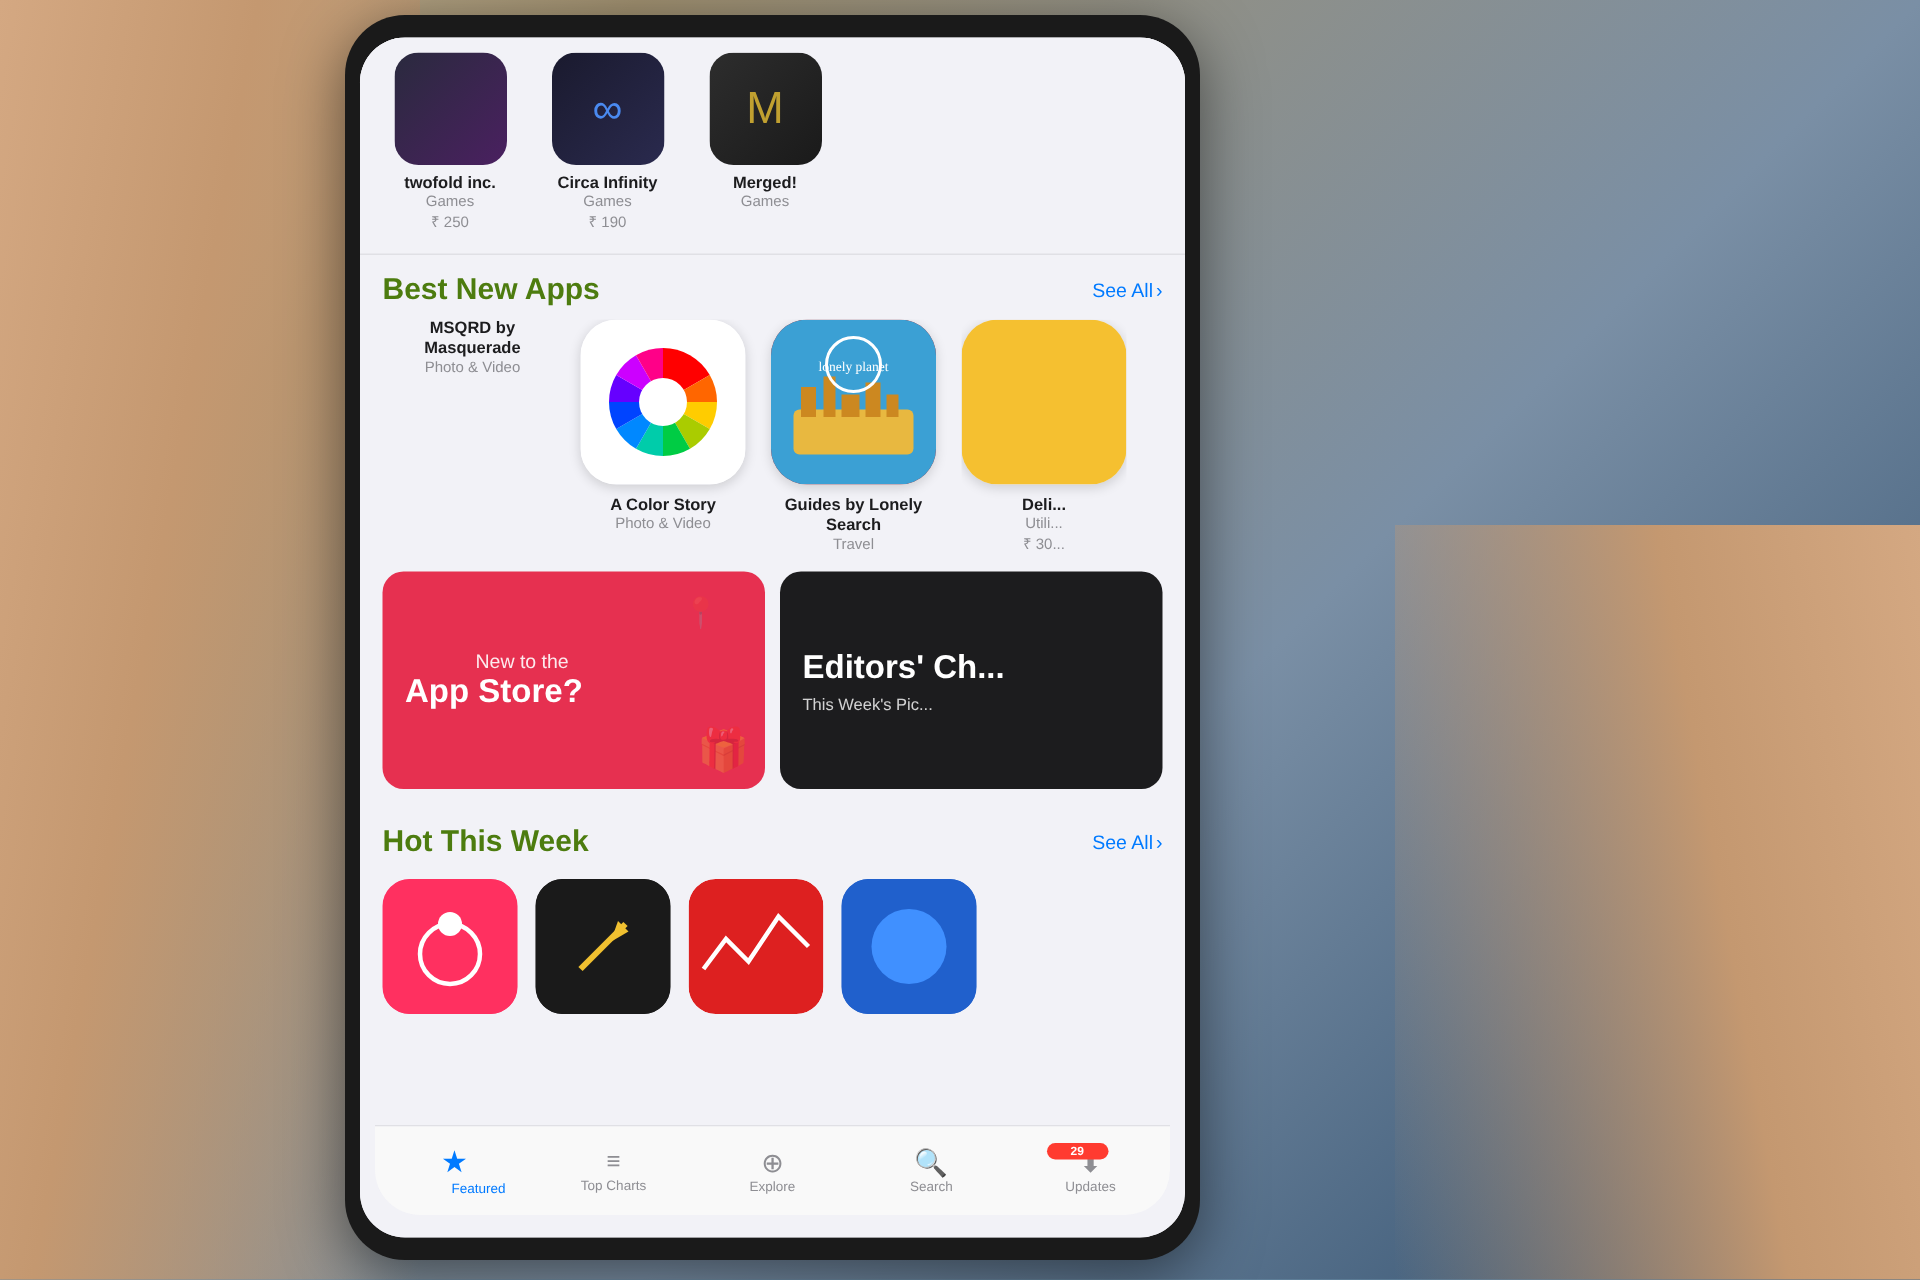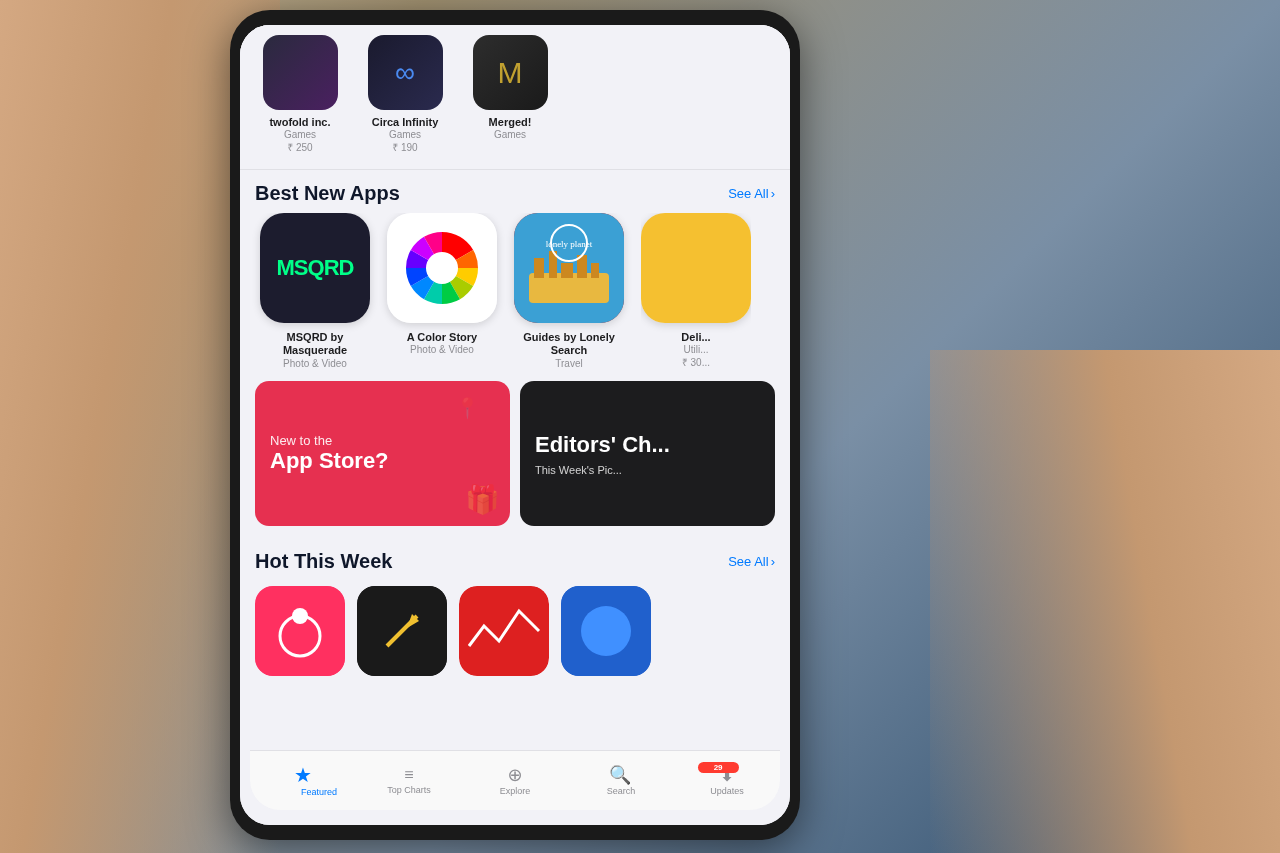--- a/index.html
+++ b/index.html
@@ -132,21 +132,21 @@
     .section-header {
       display: flex;
       justify-content: space-between;
       align-items: center;
       padding: 12px 15px 8px;
     }
 
     .section-title {
       font-size: 20px;
       font-weight: 700;
-      color: #0f172a;
+      color: #4d7c0f;
     }
 
     .see-all {
       font-size: 13px;
       color: #007aff;
       display: flex;
       align-items: center;
       gap: 2px;
     }
 
@@ -217,20 +217,21 @@
     }
 
     .banner-dark {
       background: #1c1c1e;
     }
 
     .banner-text1 {
       font-size: 13px;
       color: rgba(255,255,255,0.9);
       font-weight: 500;
+      margin-left: 47px;
     }
 
     .banner-text2 {
       font-size: 22px;
       color: white;
       font-weight: 700;
       line-height: 1.2;
     }
 
     .banner-text3 {
@@ -494,23 +495,20 @@
           <span class="section-title">Best New Apps</span>
           <span class="see-all">
             <span>See All</span>
             <span> ›</span>
           </span>
         </div>
 
         <div class="apps-row">
 
           <div class="app-item">
-            <div class="app-icon">
-              <div class="msqrd-icon">MSQRD</div>
-            </div>
             <div class="app-name">MSQRD by Masquerade</div>
             <div class="app-category">Photo &amp; Video</div>
           </div>
 
           <div class="app-item">
             <div class="app-icon">
               <div class="colorstory-icon">
                 <svg class="color-wheel" viewBox="0 0 100 100">
                   <circle cx="50" cy="50" r="45" fill="white"></circle>
 

